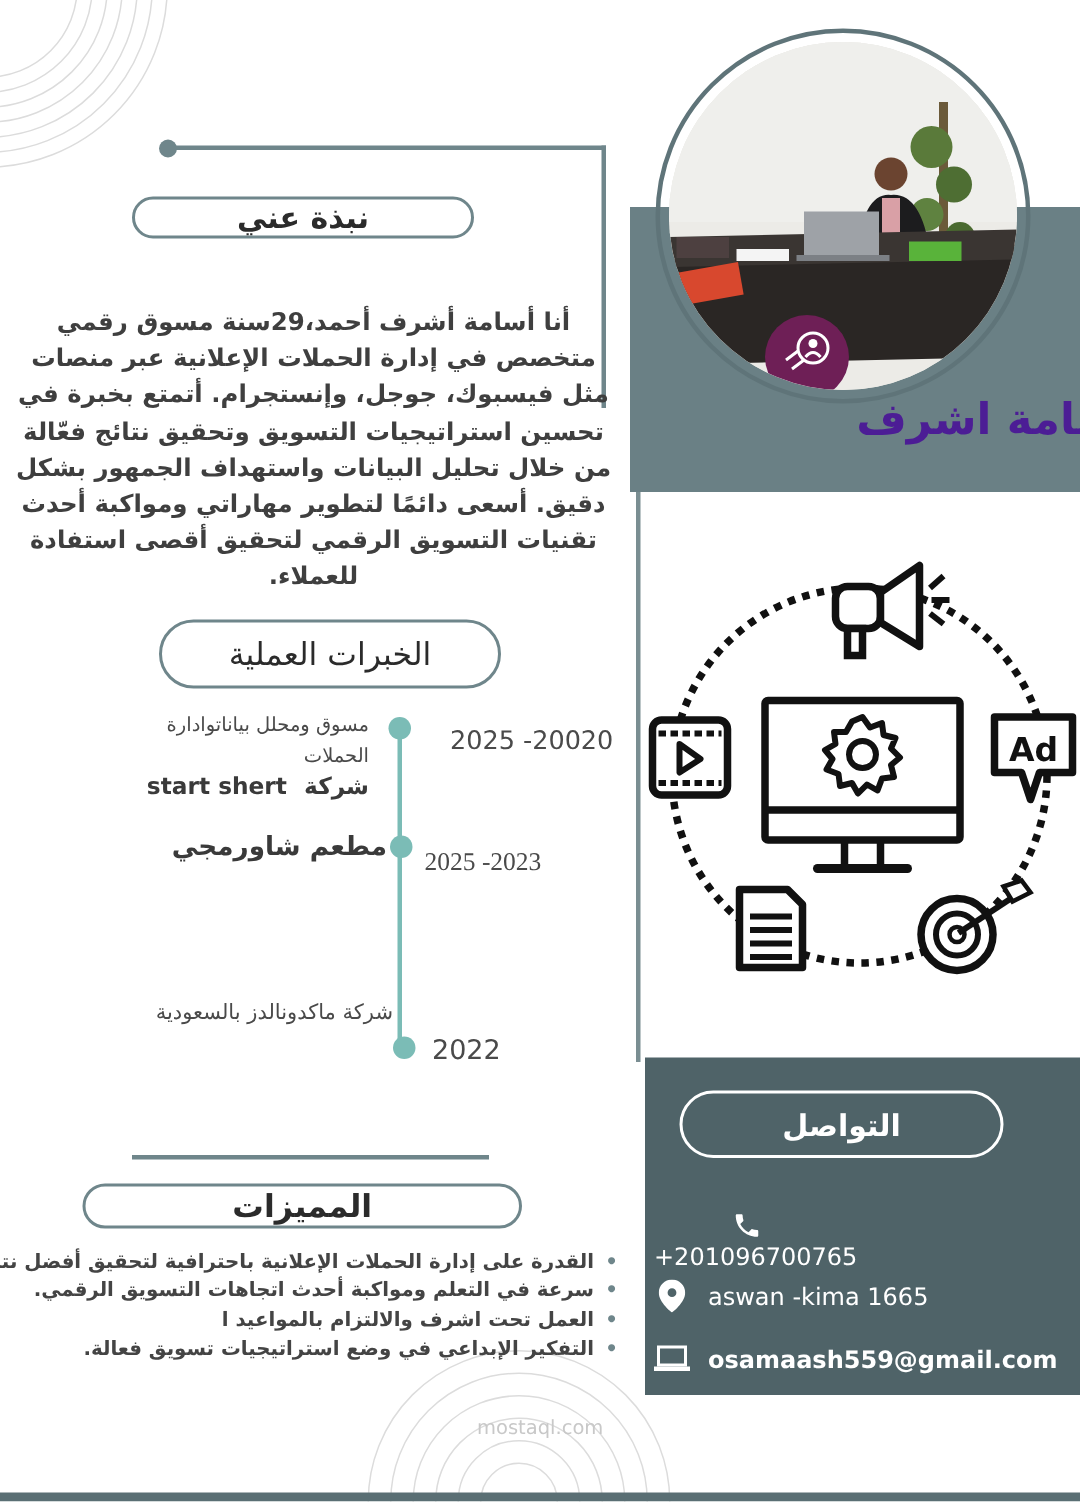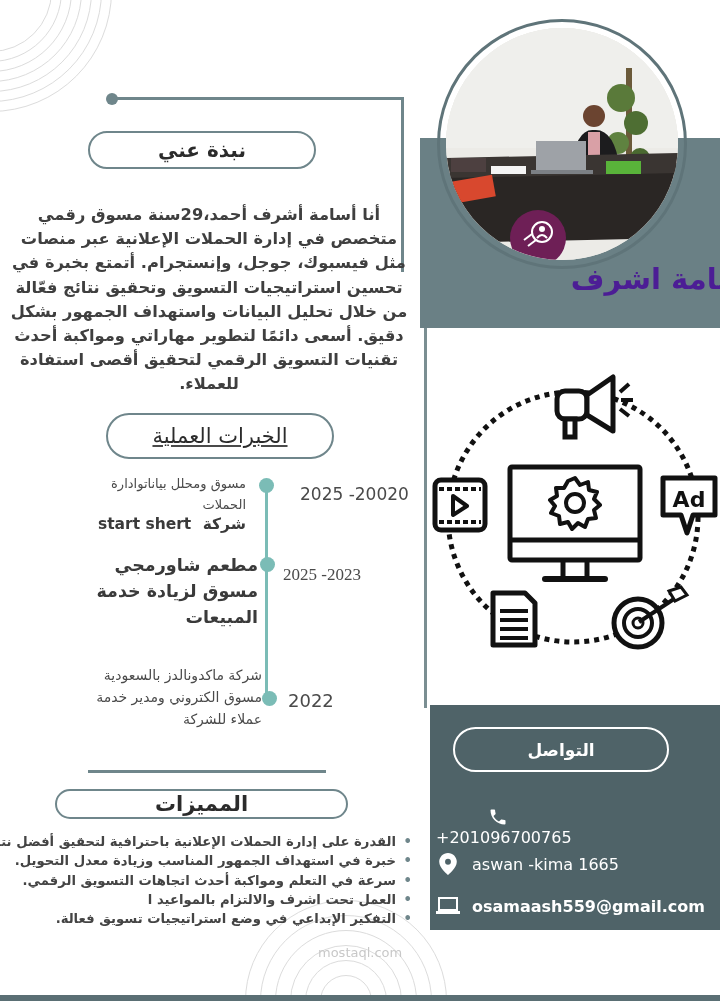--- a/index.html
+++ b/index.html
@@ -13,21 +13,21 @@
   .dot{position:absolute;width:12px;height:12px;border-radius:50%;background:#6f868b;}
   .pill{position:absolute;border:2px solid #6f868b;border-radius:28px;display:flex;align-items:center;justify-content:center;background:#fff;box-sizing:border-box;}
   .pill span{font-weight:bold;color:#2b2b2b;}
   .about{position:absolute;left:8px;width:402px;top:203px;text-align:center;direction:rtl;font-size:16.3px;line-height:24.2px;color:#3f3f3f;font-weight:bold;}
   .teal-panel{position:absolute;left:420px;top:138px;width:300px;height:190px;background:#6a8085;}
   .photo-outer{position:absolute;left:437px;top:19px;width:250px;height:250px;border-radius:50%;border:3px solid #5f7479;box-sizing:border-box;background:transparent;}
   .photo{position:absolute;left:446px;top:28px;width:232px;height:232px;border-radius:50%;overflow:hidden;background:#ecebe6;}
   .name{position:absolute;left:420px;width:336px;top:262px;text-align:right;color:#4c1d95;font-weight:bold;font-size:29px;direction:rtl;}
   .contact-panel{position:absolute;left:430px;top:705px;width:290px;height:225px;background:#4f6368;}
   .contact-pill{position:absolute;left:453px;top:727px;width:216px;height:45px;border:2px solid #ffffff;border-radius:24px;box-sizing:border-box;display:flex;align-items:center;justify-content:center;}
-  .contact-pill span{color:#fff;font-weight:bold;font-size:17px;}
+  .contact-pill span{color:#fff;font-weight:bold;font-size:20px;}
   .c-row{position:absolute;left:436px;display:flex;align-items:center;color:#ffffff;font-size:16px;}
   .c-row .ic{width:24px;height:22px;margin-right:12px;display:flex;align-items:center;justify-content:center;}
   .timeline-line{position:absolute;left:265px;top:486px;width:3px;height:212px;background:#7bbcb6;}
   .tdot{position:absolute;width:15px;height:15px;border-radius:50%;background:#7bbcb6;}
   .tyear{position:absolute;font-size:17px;color:#4a4a4a;}
   .tentry{position:absolute;direction:rtl;text-align:right;color:#4a4a4a;}
   .feat{position:absolute;left:0;width:426px;top:832px;direction:rtl;font-size:13.2px;line-height:19.3px;color:#444;font-weight:bold;}
   .feat ul{margin:0;padding:0 14px 0 0;list-style:none;}
   .feat li{position:relative;white-space:nowrap;padding-right:16px;}
   .feat li::before{content:"•";position:absolute;right:0;color:#6f868b;}
@@ -53,21 +53,21 @@
   <div class="rings" style="left:275px;top:930px;width:140px;height:140px;"></div>
   <div class="rings" style="left:290px;top:945px;width:110px;height:110px;"></div>
   <div class="rings" style="left:305px;top:960px;width:80px;height:80px;"></div>
   <div class="rings" style="left:320px;top:975px;width:50px;height:50px;"></div>
 </div>
 
 <div class="dot" style="left:106px;top:93px;"></div>
 <div class="line-h" style="left:112px;top:97px;width:292px;"></div>
 <div class="line-v" style="left:401px;top:97px;height:175px;"></div>
 
-<div class="pill" style="left:88px;top:131px;width:228px;height:38px;">
+<div class="pill" style="left:88px;top:131px;width:228px;height:28px;">
   <span style="font-size:20px;">نبذة عني</span>
 </div>
 <div class="about">أنا أسامة أشرف أحمد،29سنة مسوق رقمي متخصص في إدارة الحملات الإعلانية عبر منصات مثل فيسبوك، جوجل، وإنستجرام. أتمتع بخبرة في تحسين استراتيجيات التسويق وتحقيق نتائج فعّالة من خلال تحليل البيانات واستهداف الجمهور بشكل دقيق. أسعى دائمًا لتطوير مهاراتي ومواكبة أحدث تقنيات التسويق الرقمي لتحقيق أقصى استفادة للعملاء.</div>
 
 <div class="teal-panel"></div>
 <div class="photo-outer"></div>
 <div class="photo">
   <svg width="232" height="232" viewBox="0 0 232 232">
     <rect width="232" height="232" fill="#ecebe7"></rect>
     <rect x="0" y="0" width="232" height="120" fill="#efefec"></rect>
@@ -151,59 +151,56 @@
     <g>
       <circle cx="213" cy="258" r="24" fill="#fff" stroke="#111" stroke-width="5"></circle>
       <circle cx="213" cy="258" r="14" fill="none" stroke="#111" stroke-width="4"></circle>
       <circle cx="213" cy="258" r="5" fill="none" stroke="#111" stroke-width="3"></circle>
       <line x1="214" y1="257" x2="252" y2="232" stroke="#111" stroke-width="4"></line>
       <path d="M244 226 L256 222 L262 230 L250 236 Z" fill="#fff" stroke="#111" stroke-width="3"></path>
     </g>
   </svg>
 </div>
 
-<div class="pill" style="left:106px;top:413px;width:228px;height:46px;text-decoration:underline;">
+<div class="pill" style="left:106px;top:413px;width:228px;height:46px;">
   <span style="font-size:21px;font-weight:normal;">الخبرات العملية</span>
 </div>
 
 <div class="timeline-line"></div>
 <div class="tdot" style="left:259px;top:478px;"></div>
 <div class="tdot" style="left:260px;top:557px;"></div>
 <div class="tdot" style="left:262px;top:691px;"></div>
 
 <div class="tyear" style="left:300px;top:484px;">2025 -20020</div>
 <div class="tentry" style="right:474px;top:473px;width:200px;">
   <div style="font-size:13px;line-height:21px;width:180px;margin-left:auto;">مسوق ومحلل بياناتوادارة الحملات</div>
   <div style="font-weight:bold;font-size:15.5px;color:#3a3a3a;">
     <span>شركة</span>
     <span style="margin-right:6px;">start shert</span>
   </div>
 </div>
 
 <div class="tyear" style="left:283px;top:565px;font-family:Liberation Serif, serif;">2025 -2023</div>
 <div class="tentry" style="right:462px;top:552px;width:200px;font-weight:bold;font-size:17.5px;line-height:26px;color:#3a3a3a;">
   <div>مطعم شاورمجي</div>
-  <div style="width:170px;margin-left:auto;">مسوق لزيادة خدمة المبيعات</div>
 </div>
 
 <div class="tyear" style="left:288px;top:690px;font-size:18px;">2022</div>
 <div class="tentry" style="right:458px;top:664px;width:200px;font-size:14px;line-height:22px;">
   <div>شركة ماكدونالدز بالسعودية</div>
-  <div style="width:190px;margin-left:auto;">مسوق الكتروني ومدير خدمة عملاء للشركة</div>
 </div>
 
 <div class="line-h" style="left:88px;top:770px;width:238px;"></div>
 
 <div class="pill" style="left:55px;top:789px;width:293px;height:30px;justify-content:center;">
   <span style="font-size:21px;">المميزات</span>
 </div>
 <div class="feat">
   <ul>
     <li>القدرة على إدارة الحملات الإعلانية باحترافية لتحقيق أفضل نتائج.</li>
-    <li>خبرة في استهداف الجمهور المناسب وزيادة معدل التحويل.</li>
     <li>سرعة في التعلم ومواكبة أحدث اتجاهات التسويق الرقمي.</li>
     <li>العمل تحت اشرف والالتزام بالمواعيد ا</li>
     <li>التفكير الإبداعي في وضع استراتيجيات تسويق فعالة.</li>
   </ul>
 </div>
 
 <div class="contact-panel"></div>
 <div class="contact-pill">
   <span>التواصل</span>
 </div>

